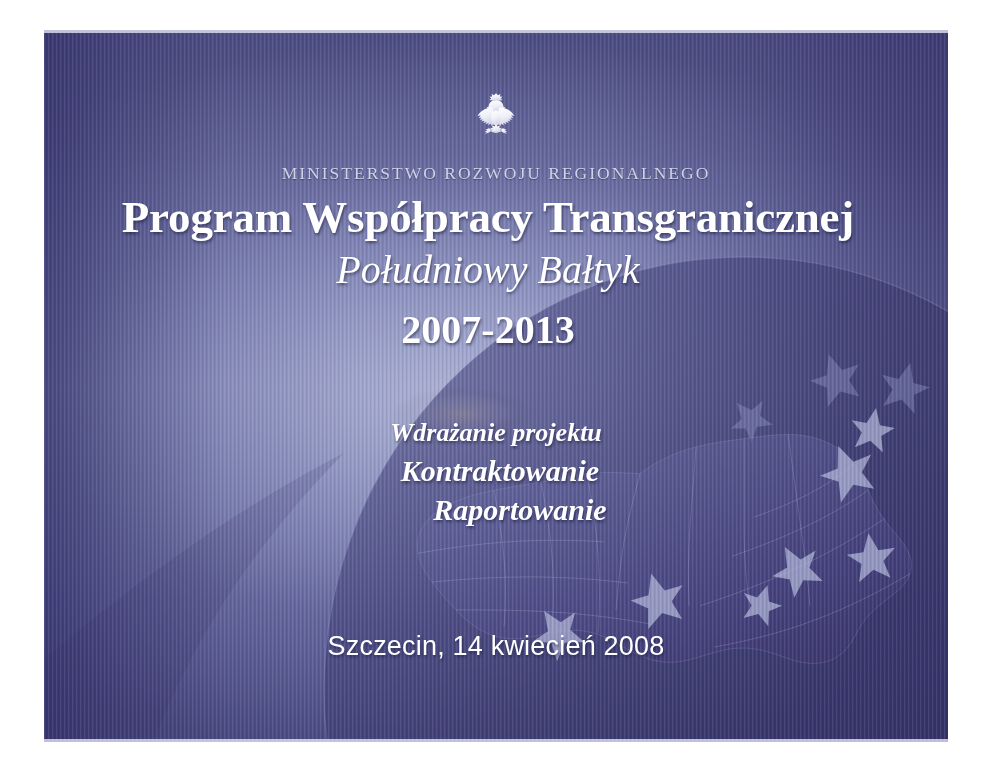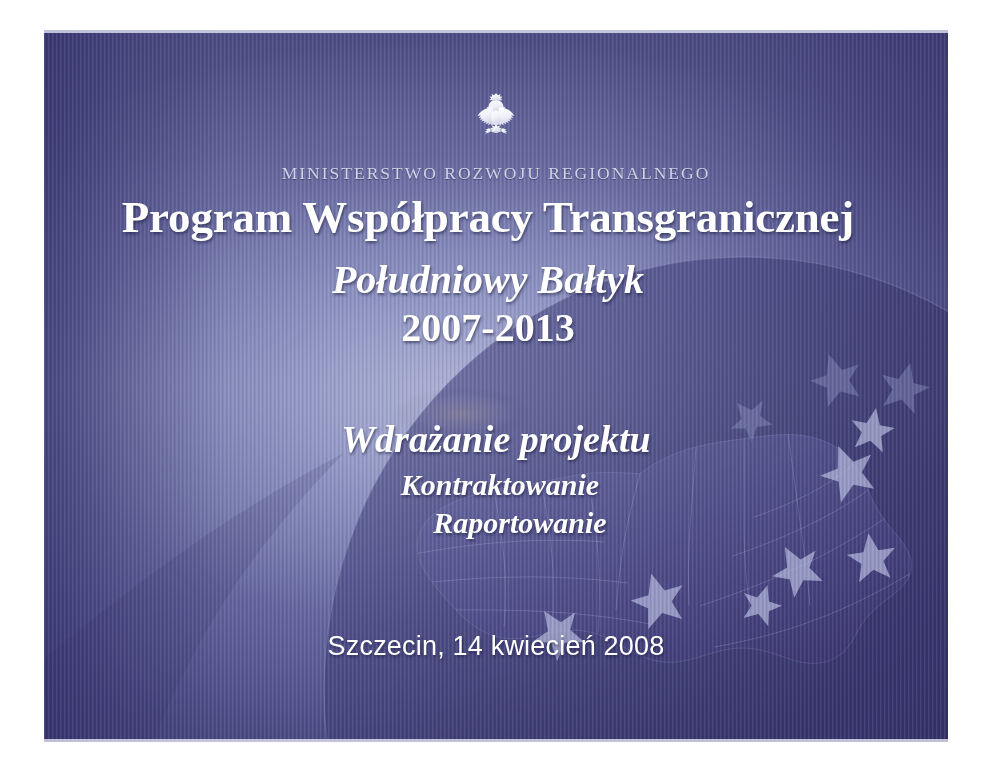--- a/index.html
+++ b/index.html
@@ -144,44 +144,44 @@
     text-shadow: 1px 2px 3px rgba(20,20,55,0.55);
     white-space: nowrap;
   }
   .t1 {
     font-size: 45px;
     font-weight: bold;
     letter-spacing: -0.2px;
   }
   .t2 {
     font-size: 40px;
-    font-weight: bold;
+    font-weight: normal;
     font-style: italic;
-    margin-top: 16px;
+    margin-top: 6px;
   }
   .t3 {
     font-size: 40px;
     font-weight: bold;
-    margin-top: 4px;
+    margin-top: 16px;
   }
 
   .subtitle-block {
     position: absolute;
     left: 0; right: 0;
     top: 388px;
   }
   .s-line {
     color: #ffffff;
     font-weight: bold;
     font-style: italic;
     line-height: 1.12;
     text-shadow: 1px 2px 3px rgba(20,20,55,0.55);
     white-space: nowrap;
   }
-  .s1 { font-size: 38px; }
+  .s1 { font-size: 26px; }
   .s2 { font-size: 30px; margin-top: 7px; padding-left: 8px; }
   .s3 { font-size: 30px; margin-top: 5px; margin-left: 48px; }
 
   .footer {
     position: absolute;
     left: 0; right: 0;
     top: 601px;
     font-family: "Liberation Sans", "DejaVu Sans", sans-serif;
     font-size: 27px;
     color: #ffffff;

